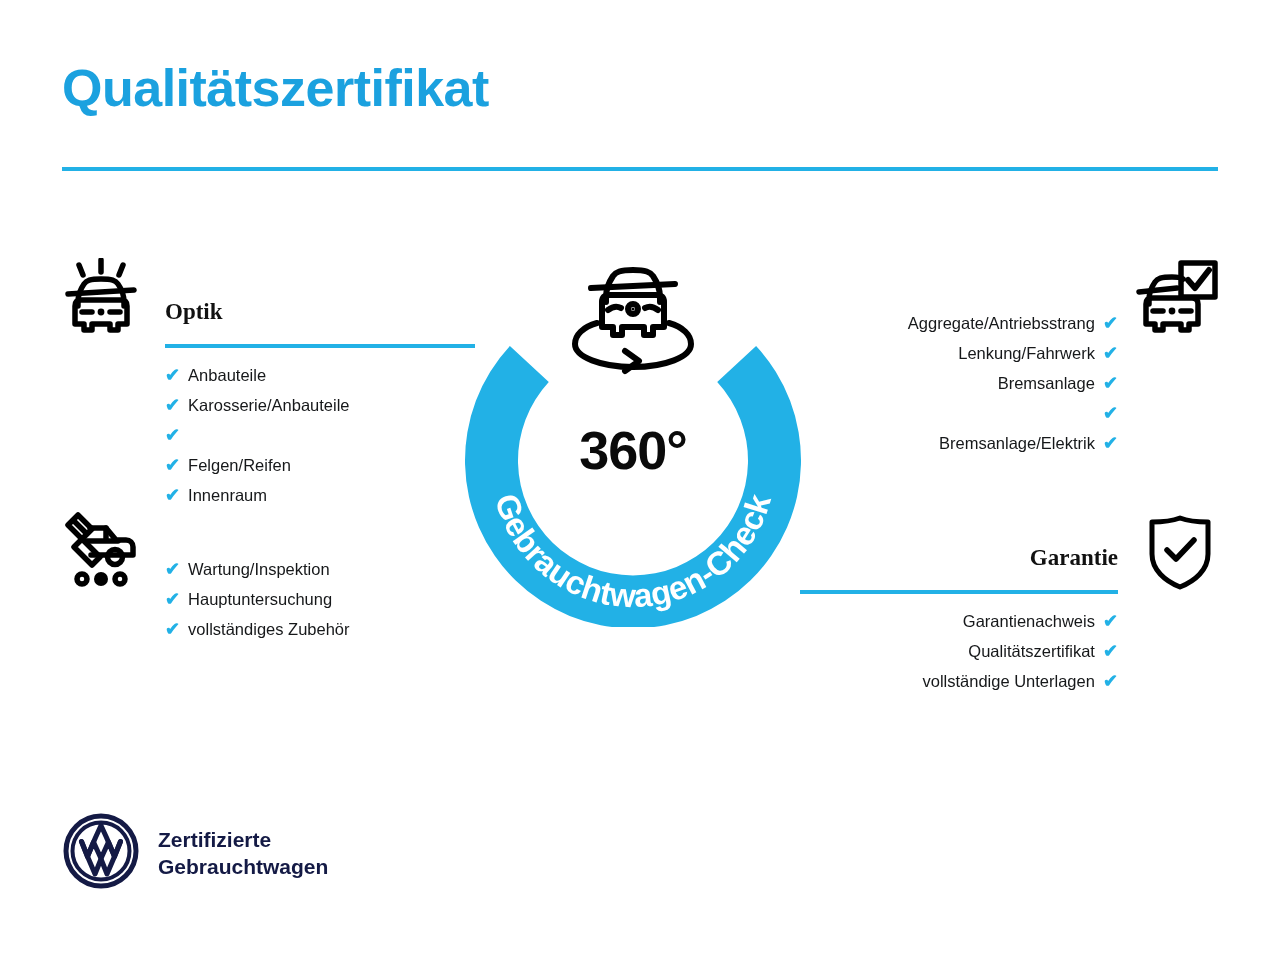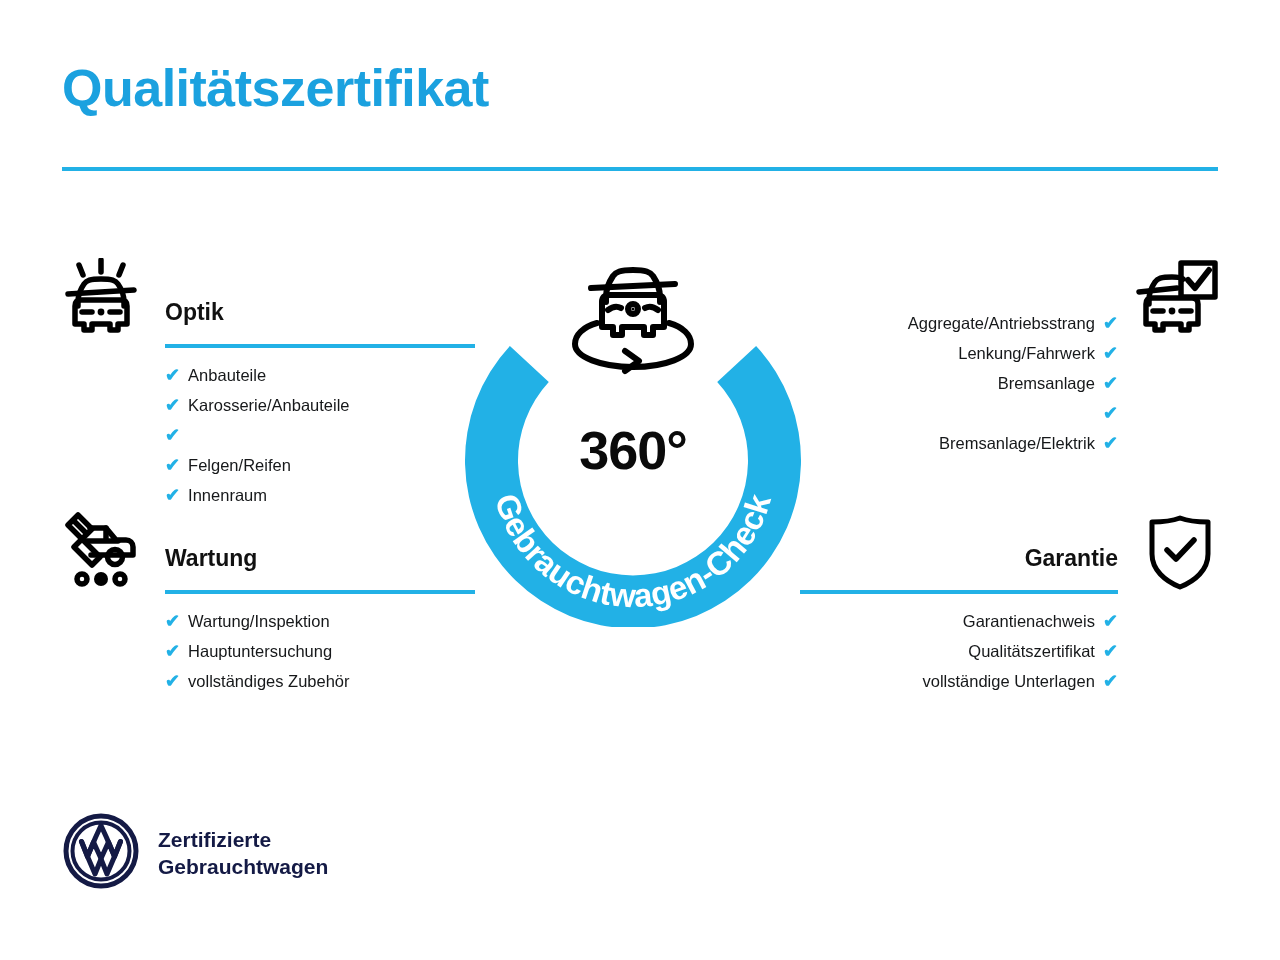--- a/index.html
+++ b/index.html
@@ -38,20 +38,21 @@
     background: #22B1E6;
   }
 
   
   .section {
     position: absolute;
   }
   .section-head {
     position: relative;
     height: 52px;
+    font-family: Liberation Serif, serif;
   }
   .section-title {
     font-size: 23px;
     font-weight: 700;
     color: #111111;
     line-height: 32px;
     white-space: nowrap;
   }
   .section-rule {
     position: absolute;
@@ -234,24 +235,20 @@
         <span>Felgen/Reifen</span>
       </li>
     <li>
         <span class="check-mark">✔</span>
         <span>Innenraum</span>
       </li>
   </ul>
 </div>
 
 <div class="section side-left" id="sec-wartung">
-  <div class="section-head">
-    <div class="section-title">Wartung</div>
-    <div class="section-rule"></div>
-  </div>
   <ul class="check-list">
     <li>
         <span class="check-mark">✔</span>
         <span>Wartung/Inspektion</span>
       </li>
     <li>
         <span class="check-mark">✔</span>
         <span>Hauptuntersuchung</span>
       </li>
     <li>

